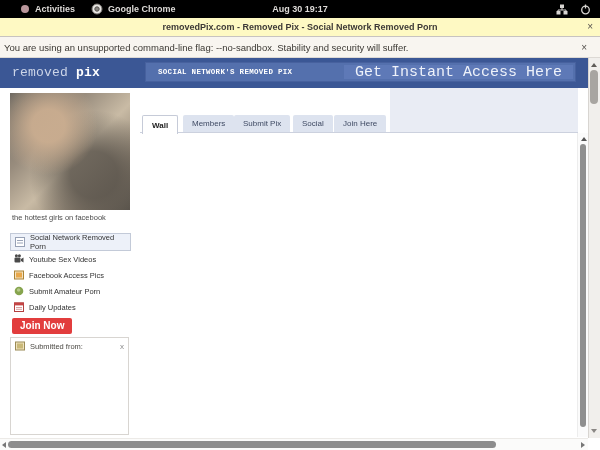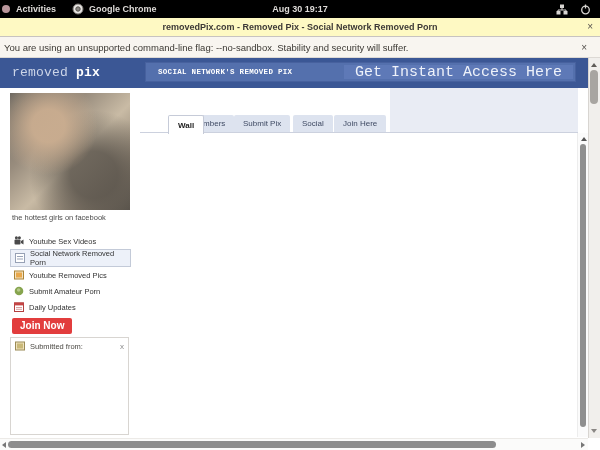--- a/index.html
+++ b/index.html
@@ -2,21 +2,21 @@
 <html><head>
 <meta charset="utf-8">
 <style>
   html,body{margin:0;padding:0;}
   .screen{position:relative;width:600px;height:450px;background:#fff;overflow:hidden;
           font-family:"Liberation Sans",sans-serif;-webkit-font-smoothing:antialiased;}
 
   
   .topbar{position:absolute;left:0;top:0;width:600px;height:18px;background:#000;
           color:#dedbd8;font-size:9px;font-weight:bold;display:flex;align-items:center;}
-  .tb-left{display:flex;align-items:center;gap:16px;padding-left:1px;}
+  .tb-left{display:flex;align-items:center;gap:16px;padding-left:20px;}
   .tb-item{display:flex;align-items:center;gap:5px;}
   .tb-clock{position:absolute;left:50%;transform:translateX(-50%);}
   .tb-right{position:absolute;right:9px;display:flex;align-items:center;gap:12px;}
 
   
   .titlebar{position:absolute;left:0;top:18px;width:600px;height:18px;background:#fef9c3;
             border-bottom:1px solid #c7c3c0;display:flex;align-items:center;justify-content:center;
             font-size:9px;font-weight:bold;color:#3d3936;}
   .titlebar-close{position:absolute;right:7px;top:3px;font-size:10px;font-weight:normal;color:#57534f;cursor:default;}
 
@@ -143,59 +143,59 @@
   <div class="siteheader">
     <div class="logo"><span>removed</span> <b>pix</b></div>
     <div class="banner">
       <span class="banner-text">SOCIAL NETWORK'S REMOVED PIX</span>
       <span class="cta">Get Instant Access Here</span>
     </div>
   </div>
 
   <div class="tint-panel"></div>
   <div class="tabstrip-line"></div>
-  <div class="tab active" style="left:142px;margin-left:26px;">Wall</div>
+  <div class="tab active" style="left:142px;">Wall</div>
   <div class="tab" style="left:183px;">Members</div>
   <div class="tab" style="left:234px;">Submit Pix</div>
   <div class="tab" style="left:293px;">Social</div>
   <div class="tab" style="left:334px;">Join Here</div>
 
   <div class="photo"></div>
   <div class="caption">the hottest girls on facebook</div>
 
   <div class="menu">
+    <div class="menu-item active">
+      <span class="icon">
+        <svg width="10" height="10">
+            <rect x="0.5" y="0.5" width="9" height="9" fill="#fff" stroke="#97a1b5"></rect>
+            <line x1="2" y1="3.5" x2="8" y2="3.5" stroke="#9aa4b8"></line>
+            <line x1="2" y1="6" x2="8" y2="6" stroke="#9aa4b8"></line>
+          </svg>
+      </span>
+      <span>Social Network Removed Porn</span>
+    </div>
     <div class="menu-item">
       <span class="icon">
         <svg width="10" height="10">
             <circle cx="2.4" cy="1.8" r="1.5" fill="#4a4a4a"></circle>
             <circle cx="5.4" cy="1.8" r="1.5" fill="#4a4a4a"></circle>
             <rect x="0.5" y="3.5" width="6" height="5" rx="1" fill="#4a4a4a"></rect>
             <path d="M7 5 L9.5 3.5 V8.5 L7 7 Z" fill="#4a4a4a"></path>
           </svg>
       </span>
       <span>Youtube Sex Videos</span>
     </div>
-    <div class="menu-item active">
-      <span class="icon">
-        <svg width="10" height="10">
-            <rect x="0.5" y="0.5" width="9" height="9" fill="#fff" stroke="#97a1b5"></rect>
-            <line x1="2" y1="3.5" x2="8" y2="3.5" stroke="#9aa4b8"></line>
-            <line x1="2" y1="6" x2="8" y2="6" stroke="#9aa4b8"></line>
-          </svg>
-      </span>
-      <span>Social Network Removed Porn</span>
-    </div>
     <div class="menu-item">
       <span class="icon">
         <svg width="10" height="10">
             <rect x="0.5" y="1" width="9" height="8" fill="#f3e3c3" stroke="#ab8335"></rect>
             <rect x="2" y="2.5" width="6" height="5" fill="#e9a84b"></rect>
           </svg>
       </span>
-      <span>Youtube Removed Pics</span>
+      <span>Facebook Access Pics</span>
     </div>
     <div class="menu-item">
       <span class="icon">
         <svg width="10" height="10">
             <circle cx="5" cy="5" r="4.3" fill="#86a44e"></circle>
             <circle cx="4.6" cy="4" r="1.8" fill="#b5c98a"></circle>
           </svg>
       </span>
       <span>Submit Amateur Porn</span>
     </div>

